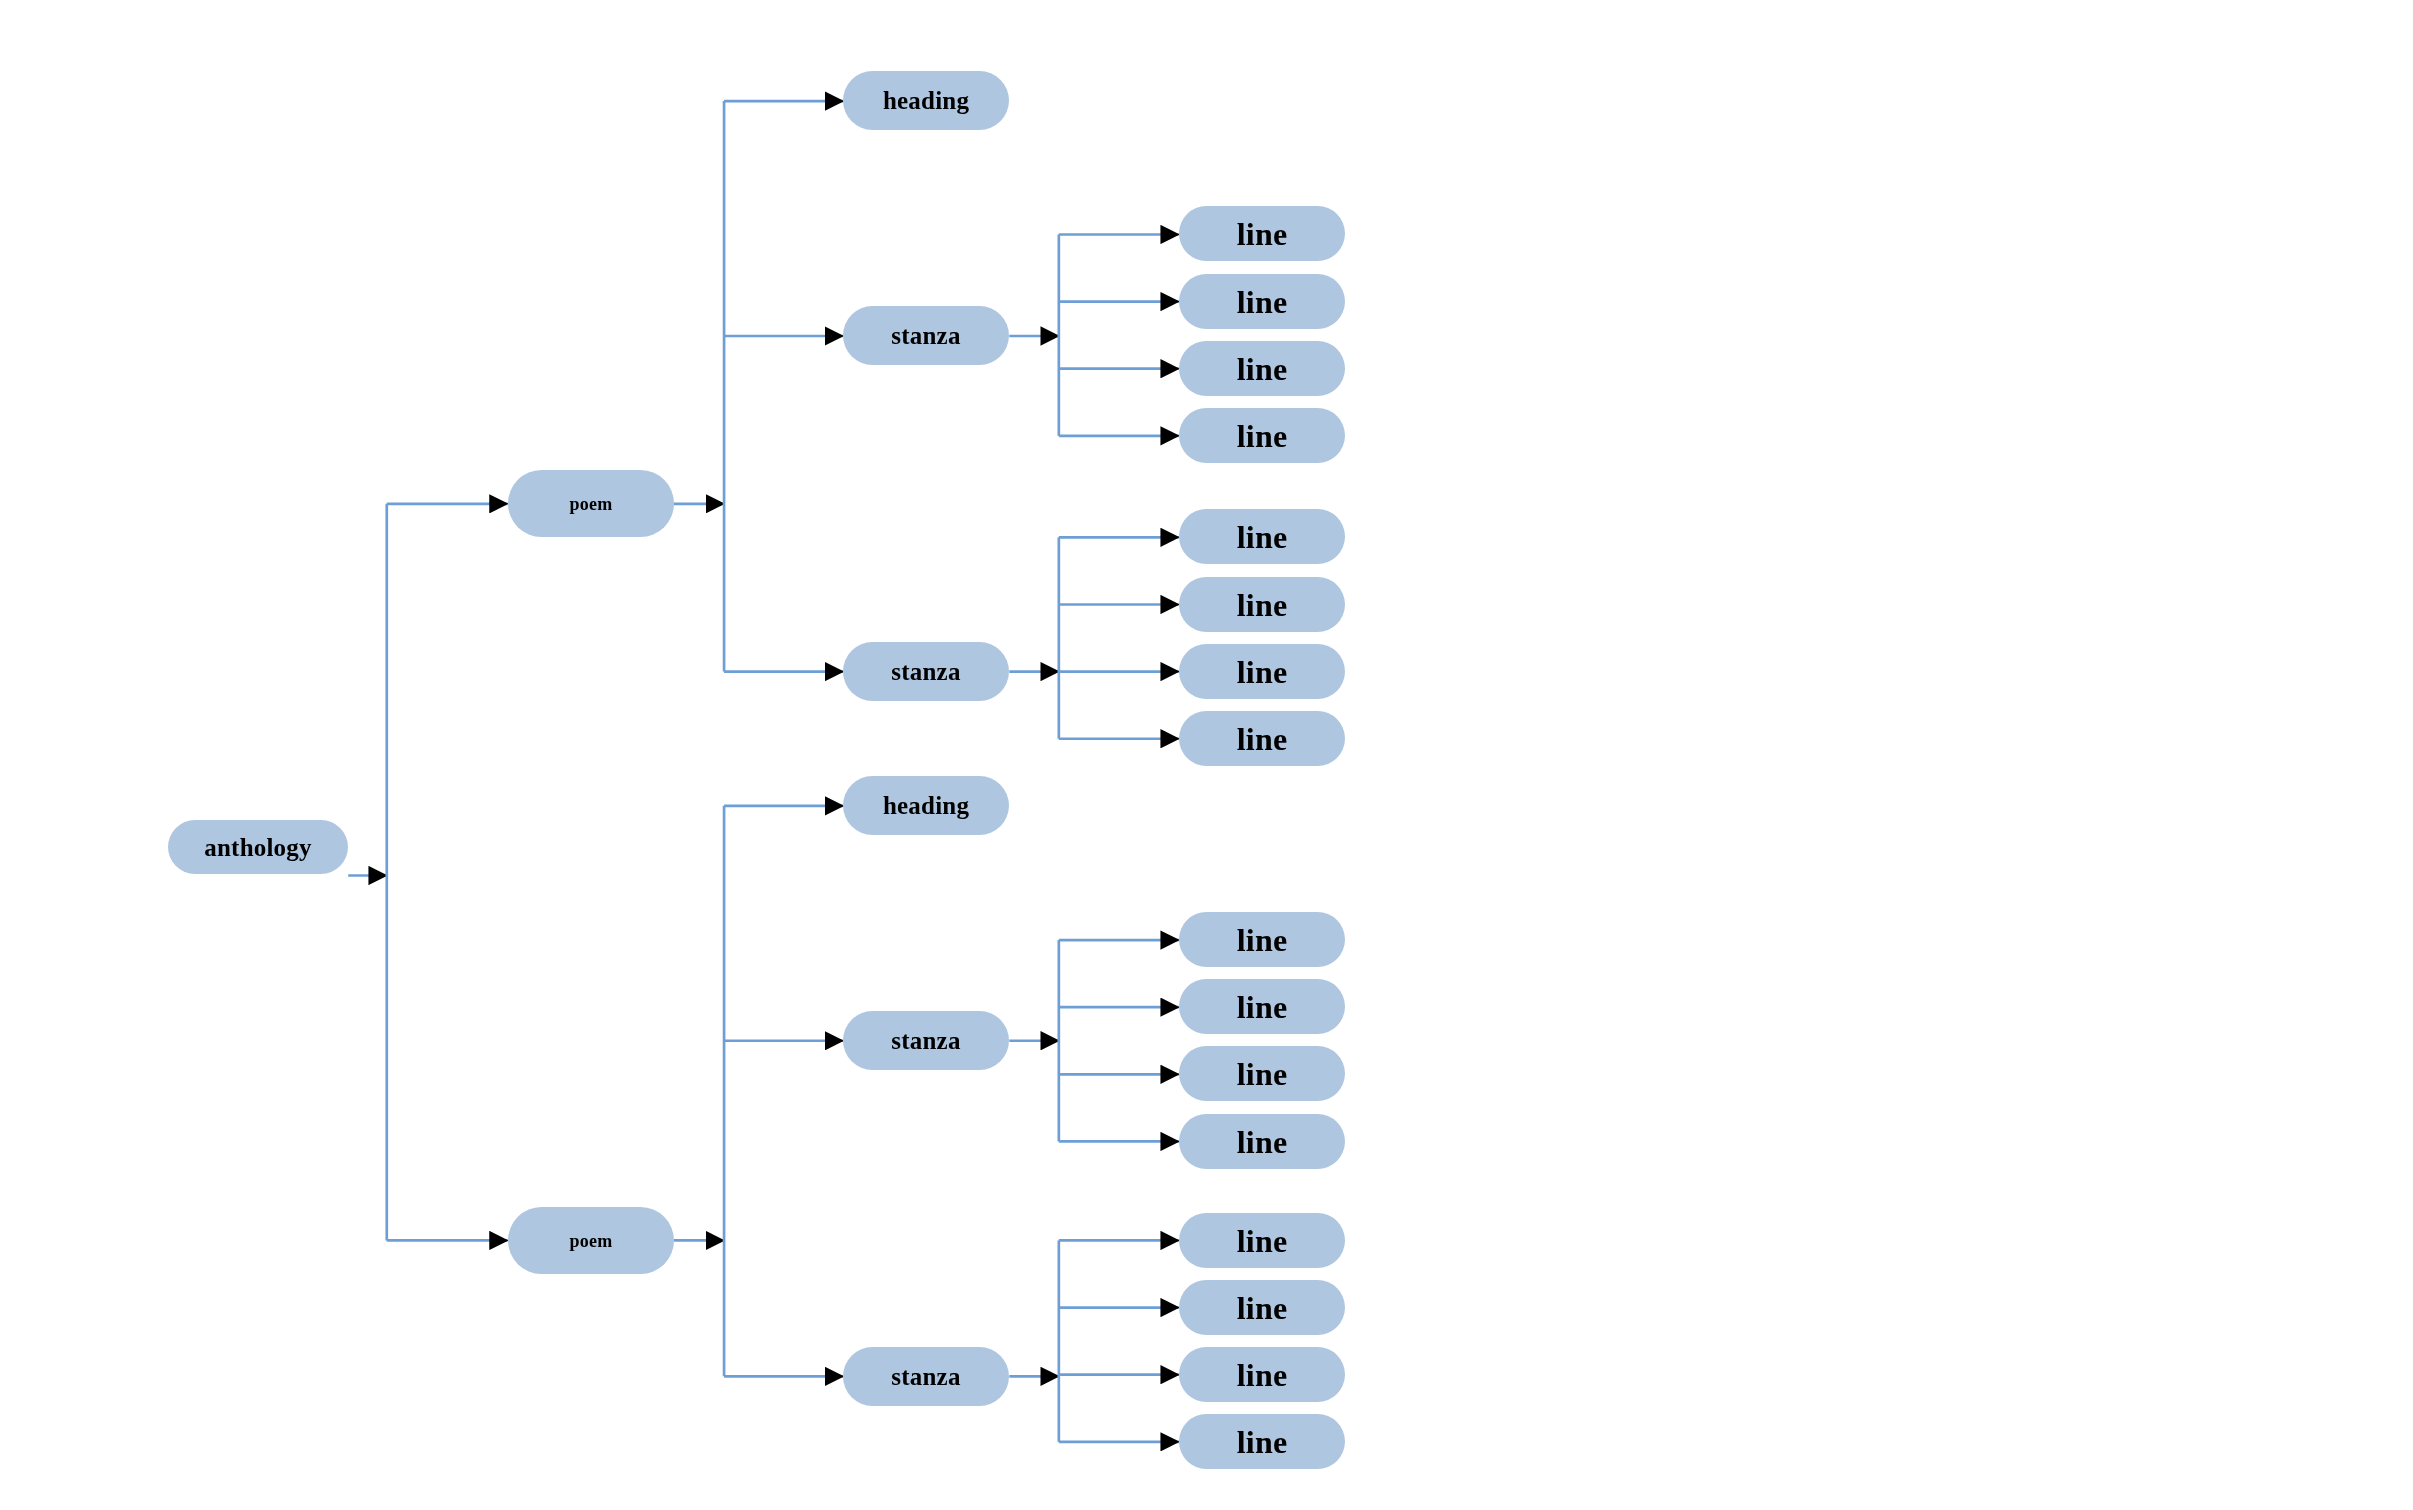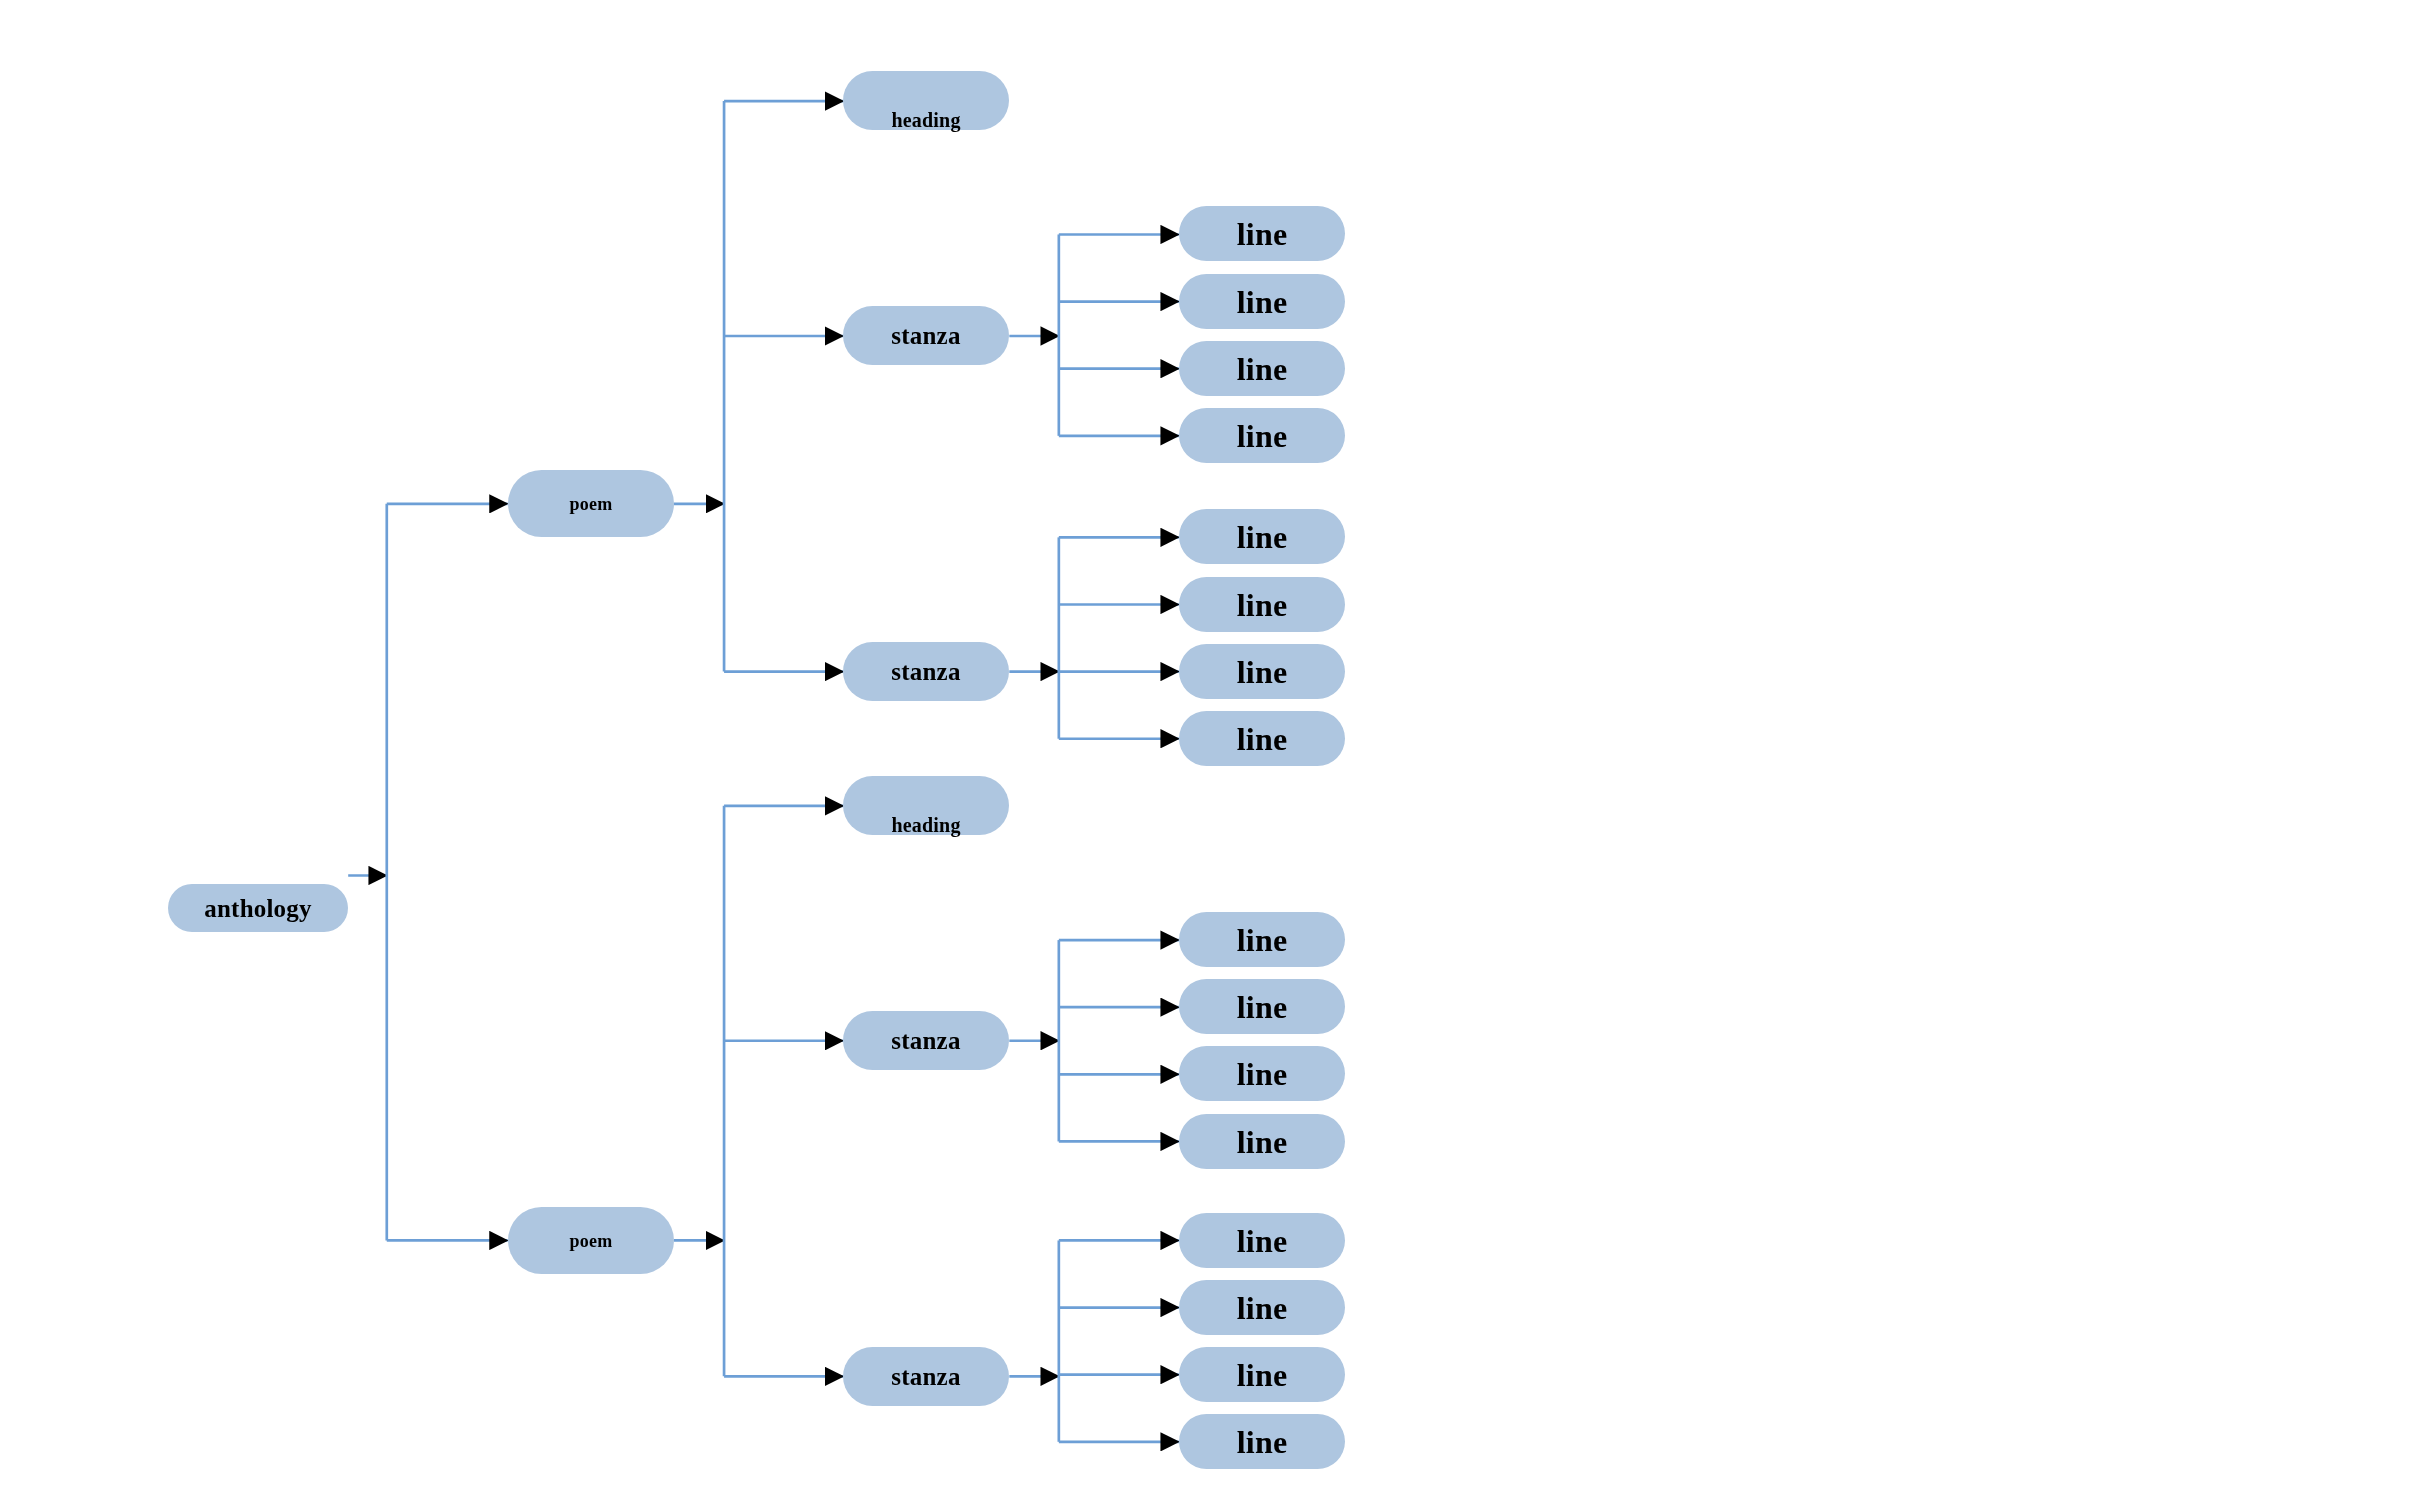--- a/index.html
+++ b/index.html
@@ -40,21 +40,21 @@
     letter-spacing: 0.2px;
     white-space: nowrap;
     user-select: none;
   }
   .node-label {
     display: block;
     line-height: 1;
   }
   .n-root  { font-size: 25px; }
   .n-poem  { font-size: 18px; }
-  .n-head  { font-size: 20px; align-items: flex-end; }
+  .n-head  { font-size: 25px; }
   .n-stz   { font-size: 25px; }
   .n-line  { font-size: 32px; }
 </style>
 </head>
 <body>
 
 <div id="canvas">
 
   <svg id="wires" viewBox="0 0 2876 1800" width="2413" height="1511" xmlns="http://www.w3.org/2000/svg">
     <defs>
@@ -108,21 +108,21 @@
 
       <path d="M 1203 1640 L 1262 1640" marker-end="url(#arrow)"></path>
       <path d="M 1262 1478 L 1262 1718"></path>
       <path d="M 1262 1478 L 1405 1478" marker-end="url(#arrow)"></path>
       <path d="M 1262 1558 L 1405 1558" marker-end="url(#arrow)"></path>
       <path d="M 1262 1638 L 1405 1638" marker-end="url(#arrow)"></path>
       <path d="M 1262 1718 L 1405 1718" marker-end="url(#arrow)"></path>
     </g>
   </svg>
 
-  <div class="node n-root" style="left:168px; top:884px; width:180px; height:48px;">
+  <div class="node n-root" style="left:168px; top:820px; width:180px; height:54px;">
     <span class="node-label">anthology</span>
   </div>
 
   <div class="node n-poem" style="left:508px; top:470px; width:166px; height:67px;">
     <span class="node-label">poem</span>
   </div>
 
   <div class="node n-head" style="left:843px; top:71px; width:166px; height:59px;">
     <span class="node-label">heading</span>
   </div>

